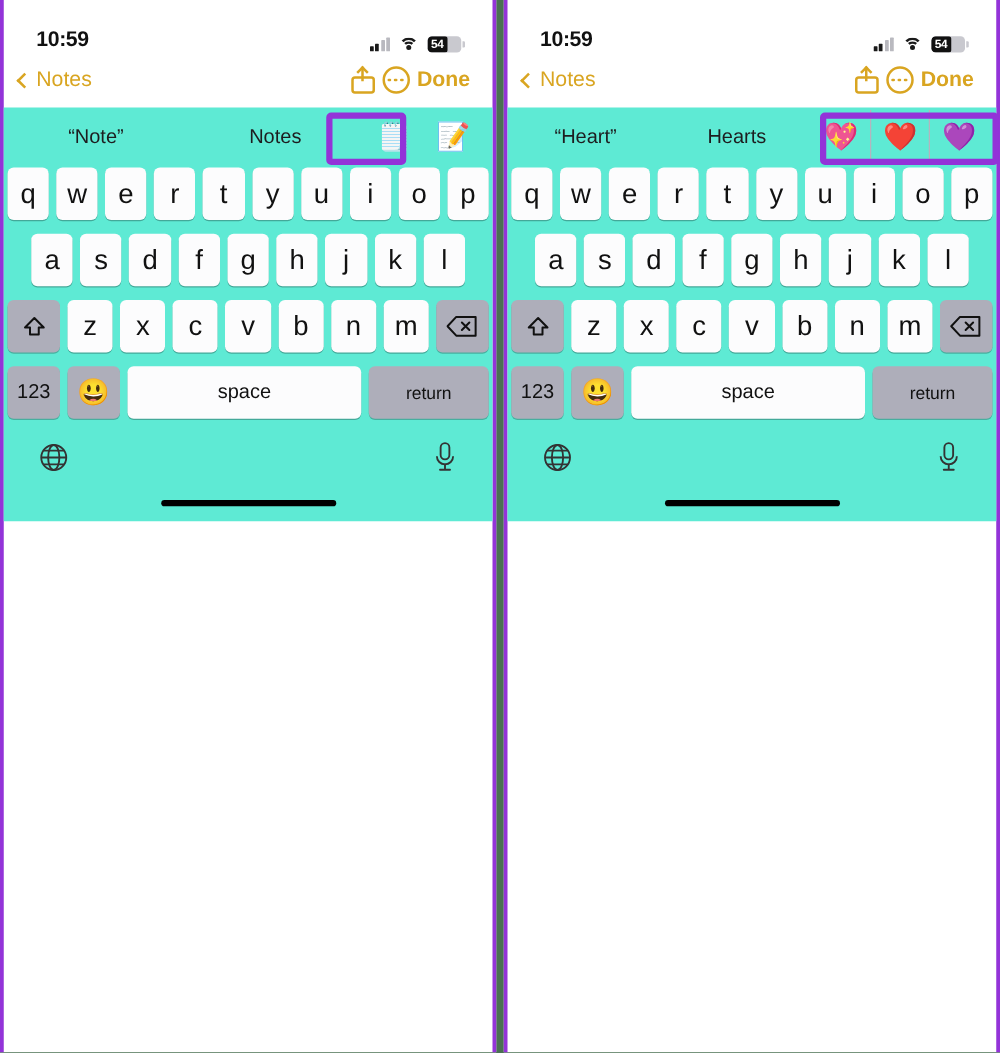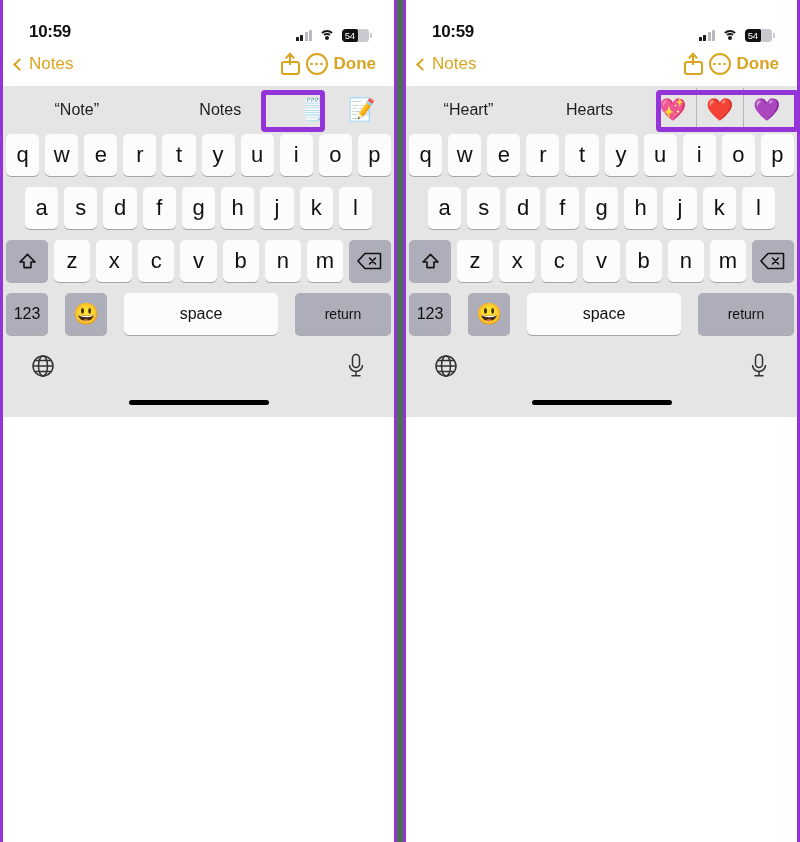--- a/index.html
+++ b/index.html
@@ -58,21 +58,21 @@
     width: 27px; height: 13px; border-radius: 3.5px;
     background: #c9c9cf; position: relative; overflow: hidden;
   }
   .battery .fill {
     position: absolute; left: 0; top: 0; bottom: 0; width: 59%;
     background: #111; border-radius: 3.5px 2px 2px 3.5px;
   }
   .battery .num {
     position: absolute; left: 2.5px; top: 0; bottom: 0;
     display: flex; align-items: center;
-    font-size: 9.5px; font-weight: normal; color: #fff; letter-spacing: -0.2px;
+    font-size: 9.5px; font-weight: bold; color: #fff; letter-spacing: -0.2px;
   }
   .battery-cap {
     width: 1.8px; height: 5px; background: #c9c9cf;
     border-radius: 0 1px 1px 0; margin-left: 1px;
   }
 
   
   .navbar {
     height: 44px;
     display: flex; align-items: center; justify-content: space-between;
@@ -127,21 +127,21 @@
     width: 42px; height: 42px; border-radius: 50%;
     background: #b0b0ba;
     display: flex; align-items: center; justify-content: center;
     cursor: pointer;
   }
   .fab .h { position: absolute; width: 19px; height: 2.6px; background: #fff; border-radius: 2px; }
   .fab .v { position: absolute; width: 2.6px; height: 19px; background: #fff; border-radius: 2px; }
 
   
   .keyboard {
-    background: #e5e5e5;
+    background: #5eead4;
     flex: 0 0 auto;
     padding-bottom: 2px;
   }
   .predictive {
     height: 48px; display: flex; align-items: center;
     position: relative; padding: 0 2px;
   }
   .pred-cell {
     flex: 1 1 0; text-align: center; font-size: 16px; color: #1d1d1f;
     position: relative; cursor: pointer;
@@ -161,21 +161,21 @@
   }
   .hl-box {
     position: absolute; border: 5px solid #9333d8; border-radius: 4px;
     display: flex; align-items: center; justify-content: center;
     box-sizing: content-box;
   }
 
   .krow { display: flex; justify-content: center; gap: 6px; margin-bottom: 11px; padding: 0 3px; }
   .krow.r2 { padding: 0 22px; }
   .krow.r3 { padding: 0 3px; gap: 6px; align-items: center; }
-  .krow.r4 { padding: 0 3px; gap: 17px; margin-bottom: 8px; }
+  .krow.r4 { padding: 0 3px; gap: 6px; margin-bottom: 8px; }
   .key {
     background: #fcfcfd; border-radius: 5px;
     height: 42px; flex: 1 1 0;
     display: flex; align-items: center; justify-content: center;
     font-size: 22px; color: #111;
     box-shadow: 0 1px 0 rgba(0,0,0,0.28);
     cursor: pointer; user-select: none;
   }
   .key.dark { background: #aeaeba; box-shadow: 0 1px 0 rgba(0,0,0,0.25); }
   .key.num { flex: 0 0 42px; font-size: 16px; }

